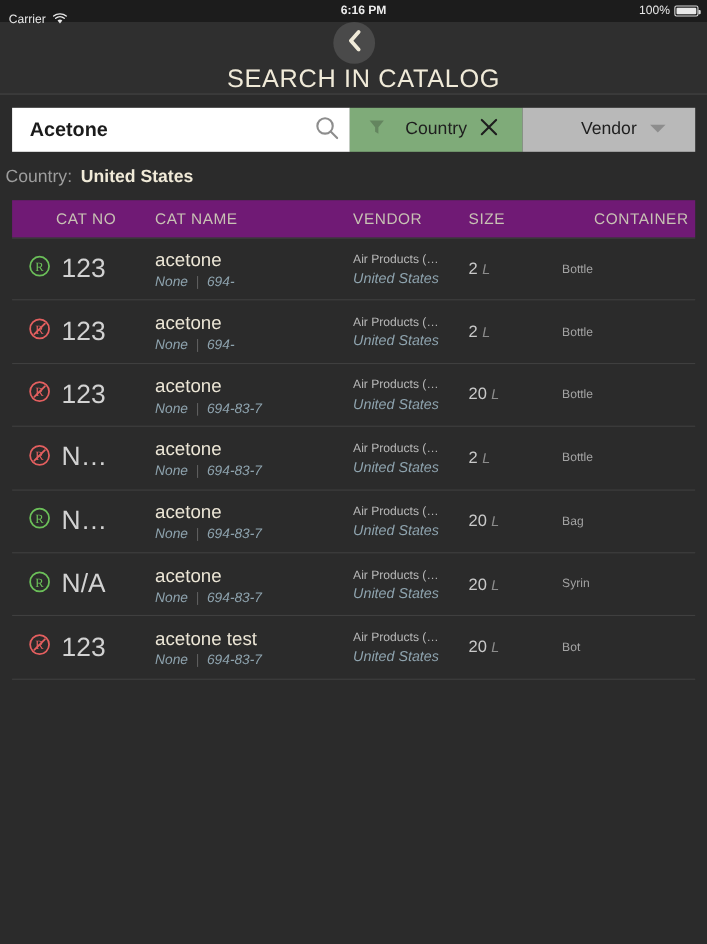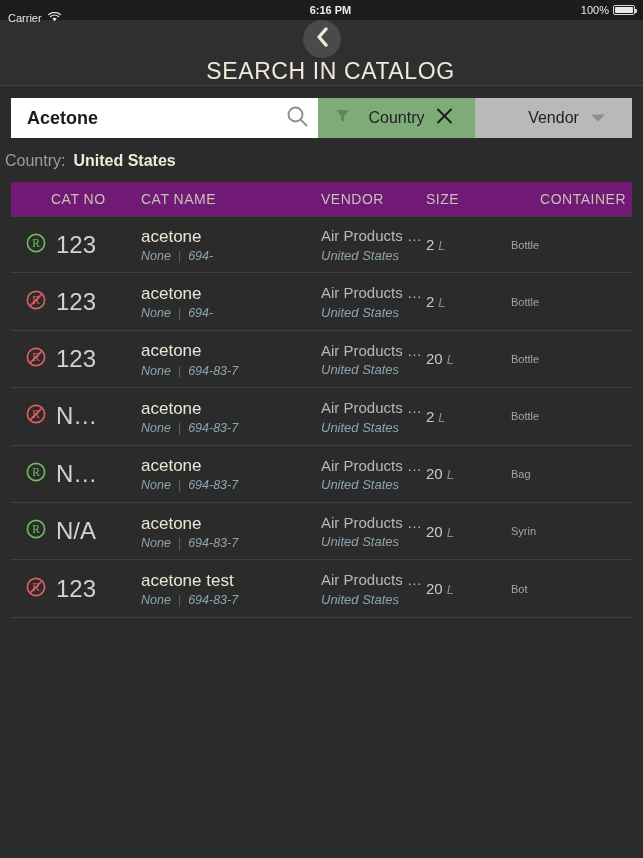--- a/index.html
+++ b/index.html
@@ -132,21 +132,21 @@
   .cn-main{ color:#ece6d6; font-size:17px; line-height:1.25; white-space:nowrap; }
   .cn-sub{
     font-size:12.5px; font-style:italic; color:#8ea3ae;
     margin-top:2px; display:flex; align-items:center; gap:7px;
     white-space:nowrap;
     text-align:right;
   }
   .cn-sub .bar{ color:#5e5e5e; font-style:normal; }
 
   .cell-vendor{ flex:0 0 105px; overflow:hidden; }
-  .vd-main{ color:#b8b8b8; font-size:15px; line-height:1.3; white-space:nowrap; overflow:hidden; text-overflow:ellipsis; }
+  .vd-main{ color:#b8b8b8; font-size:11px; line-height:1.3; white-space:nowrap; overflow:hidden; text-overflow:ellipsis; }
   .vd-sub{ color:#8ea3ae; font-size:13px; font-style:italic; margin-top:2px; white-space:nowrap; }
 
   .cell-size{ flex:0 0 85px; color:#c9c9c9; font-size:15px; }
   .cell-size .unit{ color:#8c8c8c; font-size:13px; font-style:italic; margin-left:4px; }
 
   .cell-cont{ flex:1 1 auto; color:#a3a3a3; font-size:11px; padding-right:6px; }
 
   .status-icon{ flex:0 0 auto; display:block; }
 </style>
 </head>

